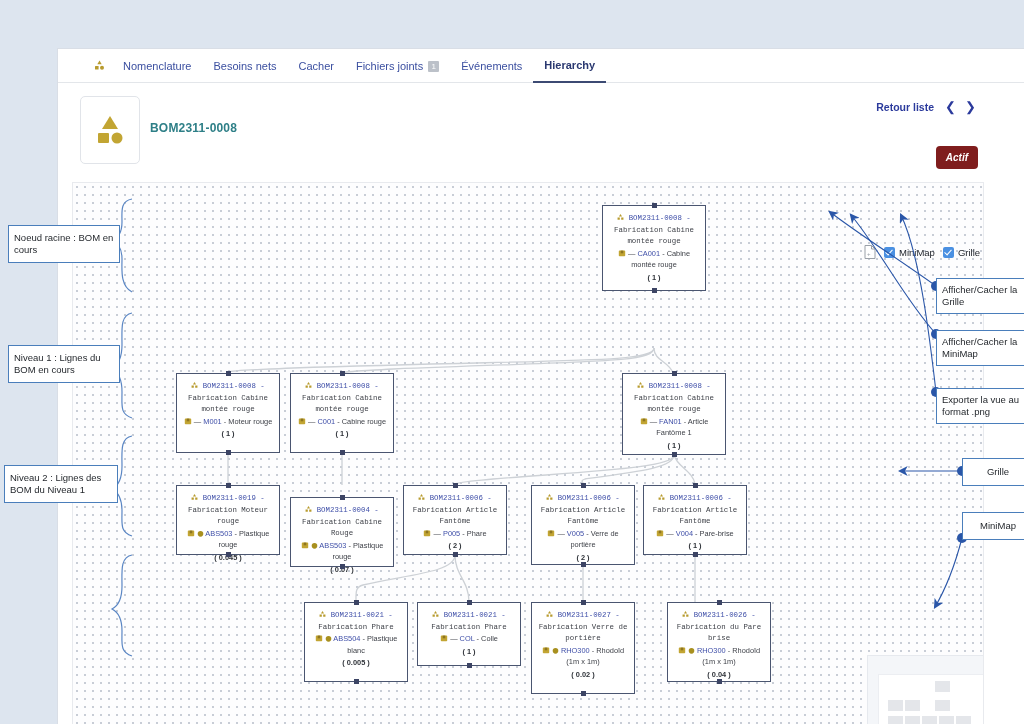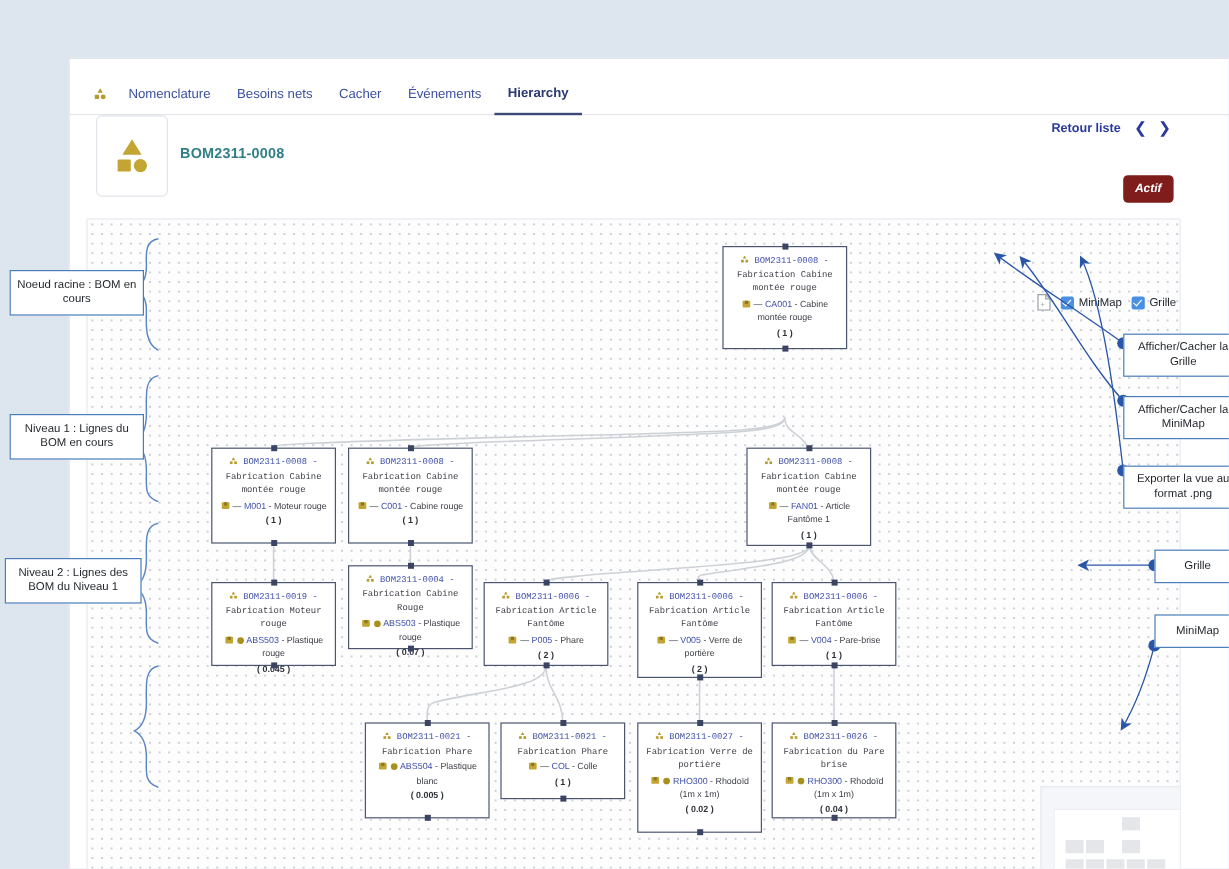--- a/index.html
+++ b/index.html
@@ -17,24 +17,24 @@
     position: absolute;
     left: 57px; top: 48px;
     width: 967px; height: 676px;
     background: #ffffff;
     border-top: 1px solid #d9dee6;
     border-left: 1px solid #d9dee6;
   }
 
   
   #tabbar {
-    position: absolute; left: 0; top: 13px;
+    position: absolute; left: 0; top: 0;
     width: 967px; height: 34px;
     display: flex; 
-    padding-left: 12px;
+    padding-left: 28px;
     border-bottom: 1px solid #e3e6ea;
   }
   .tab {
     font-size: 11px; color: #3b4fa0;
     padding: 0 11px; height: 34px; line-height: 34px;
     white-space: nowrap; cursor: pointer;
     display: flex; align-items: center; gap: 5px;
   }
   .tab.active {
     color: #2a3870; font-weight: bold;
@@ -149,21 +149,20 @@
   }
   .mm { position: absolute; background: #e4e6ea; }
 
   
   .callout {
     position: absolute;
     background: #ffffff;
     border: 1px solid #4a7ebb;
     font-size: 9.5px;
     color: #1f2328;
-    text-align: center;
     display: flex; align-items: center; justify-content: center;
     line-height: 12.5px;
     padding: 3px 5px;
     z-index: 30;
   }
   svg.ann { position: absolute; left: 0; top: 0; width: 1024px; height: 724px;
             pointer-events: none; z-index: 20; overflow: visible; }
 </style>
 </head>
 <body>
@@ -181,20 +180,24 @@
         </svg>
       </div>
       <div class="tab">
         <span>Nomenclature</span>
       </div>
       <div class="tab">
         <span>Besoins nets</span>
       </div>
       <div class="tab">
         <span>Cacher</span>
+      </div>
+      <div class="tab">
+        <span>Fichiers joints</span>
+        <span class="tab-badge">1</span>
       </div>
       <div class="tab">
         <span>Événements</span>
       </div>
       <div class="tab active">
         <span>Hierarchy</span>
       </div>
     </div>
 
     <div id="thumb">
@@ -354,21 +357,21 @@
           <svg class="ico" width="7" height="7" viewBox="0 0 10 10">
               <circle cx="5" cy="5.5" r="4" fill="#a8901f"></circle>
             </svg>
           <span class="code-b">ABS503</span>
           <span>- Plastique rouge</span>
         </div>
         <div class="qty">( 0.045 )</div>
         <span class="port bot"></span>
       </div>
 
-      <div class="node" style="left:217px;top:288px;width:104px;height:70px;">
+      <div class="node" style="left:217px;top:314px;width:104px;height:70px;">
         <span class="port top"></span>
         <div class="bomline">
           <svg class="ico" width="7" height="7" viewBox="0 0 10 10">
               <polygon points="5,0 7.2,3.6 2.8,3.6" fill="#b89b2e"></polygon>
               <rect x="0.8" y="5" width="3.2" height="3.2" fill="#b89b2e"></rect>
               <rect x="6" y="5" width="3.2" height="3.2" fill="#b89b2e"></rect>
             </svg>
           <span class="code">BOM2311-0004 -</span>
           <span>Fabrication Cabine Rouge</span>
         </div>
@@ -528,21 +531,21 @@
           <svg class="ico" width="7" height="7" viewBox="0 0 10 10">
               <circle cx="5" cy="5.5" r="4" fill="#a8901f"></circle>
             </svg>
           <span class="code-b">RHO300</span>
           <span>- Rhodoïd (1m x 1m)</span>
         </div>
         <div class="qty">( 0.02 )</div>
         <span class="port bot"></span>
       </div>
 
-      <div class="node" style="left:570px;top:419px;width:104px;height:80px;">
+      <div class="node" style="left:594px;top:419px;width:104px;height:80px;">
         <span class="port top"></span>
         <div class="bomline">
           <svg class="ico" width="7" height="7" viewBox="0 0 10 10">
               <polygon points="5,0 7.2,3.6 2.8,3.6" fill="#b89b2e"></polygon>
               <rect x="0.8" y="5" width="3.2" height="3.2" fill="#b89b2e"></rect>
               <rect x="6" y="5" width="3.2" height="3.2" fill="#b89b2e"></rect>
             </svg>
           <span class="code">BOM2311-0026 -</span>
           <span>Fabrication du Pare brise</span>
         </div>

